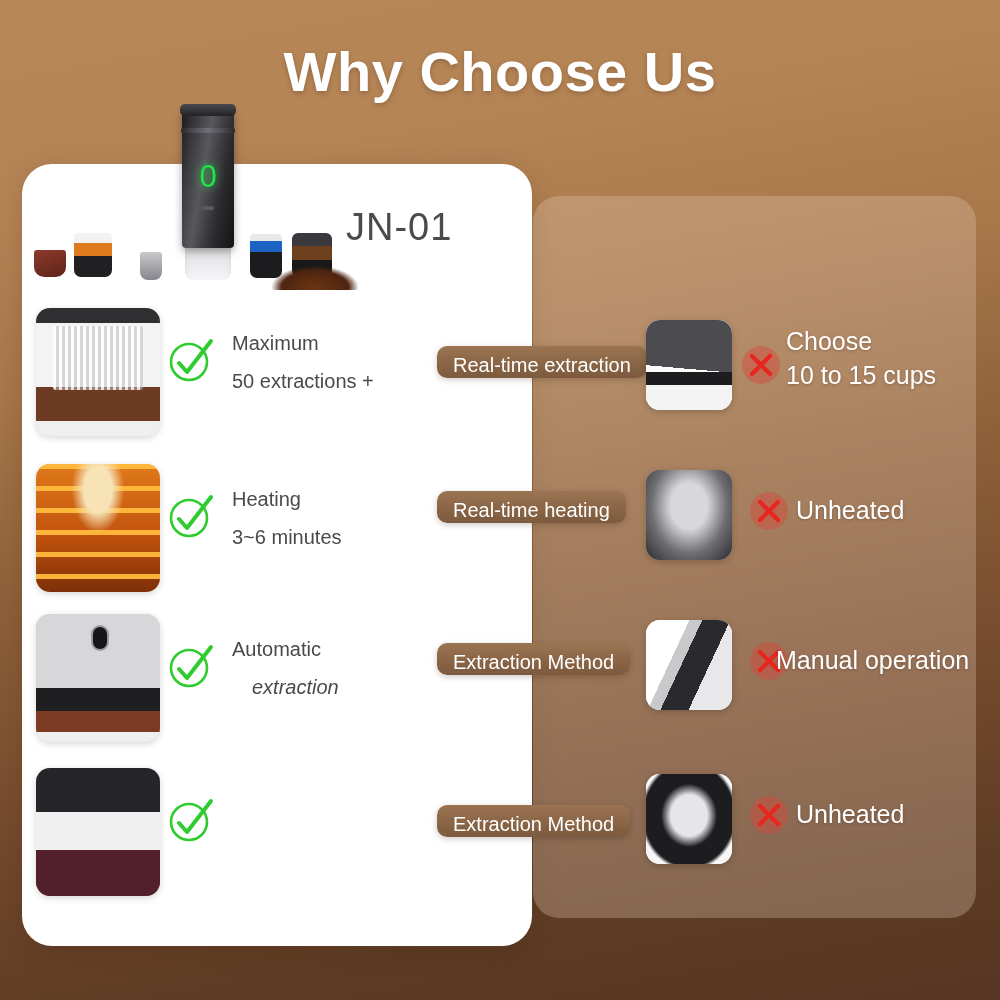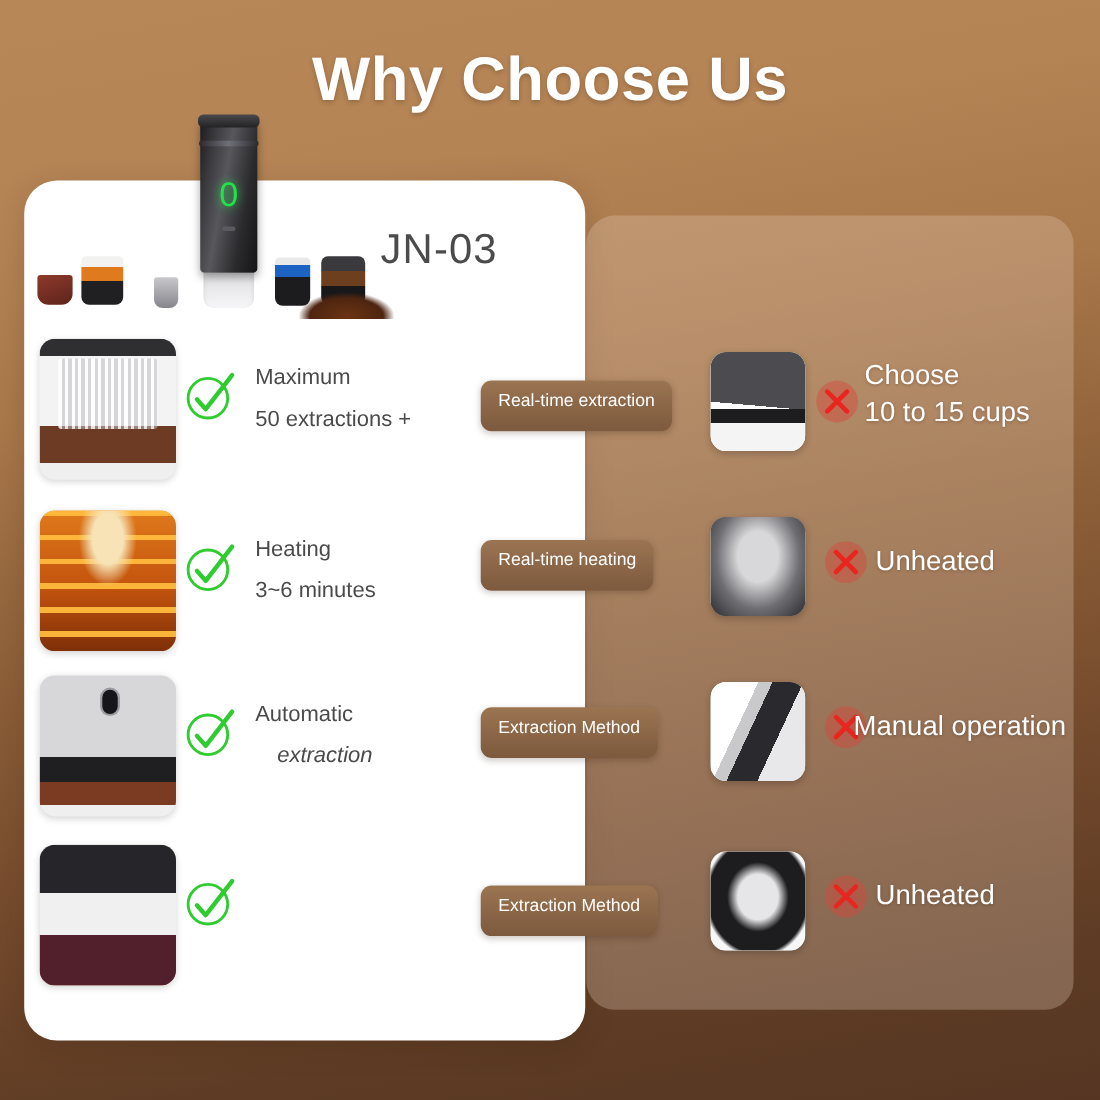--- a/index.html
+++ b/index.html
@@ -321,27 +321,27 @@
     font-size: 20px;
     line-height: 38px;
     white-space: nowrap;
   }
   .txt-left.two { top: 18px; }
   .indent { padding-left: 20px; font-style: italic; }
 
   
   .pill {
     position: absolute;
-    height: 46px;
+    height: 32px;
     line-height: 38px;
     padding: 0 16px;
     border-radius: 10px;
     background: linear-gradient(180deg, #9b7552 0%, #8a6546 55%, #7d5a3e 100%);
     color: #ffffff;
-    font-size: 16px;
+    font-size: 20px;
     white-space: nowrap;
     box-shadow: 0 2px 6px rgba(40,22,8,0.22);
   }
 
   
   .thumb-r {
     position: absolute;
     width: 86px;
     height: 90px;
     border-radius: 14px;
@@ -401,21 +401,21 @@
     <div class="pod p5"></div>
     <div class="grounds"></div>
     <div class="machine-cup"></div>
     <div class="machine-body"></div>
     <div class="machine-top"></div>
     <div class="machine-ring"></div>
     <div class="machine-display">0</div>
     <div class="machine-btn"></div>
   </div>
 
-  <div id="model-name">JN-03</div>
+  <div id="model-name">JN-01</div>
 
 
   <div class="row r1">
     <div class="thumb thumb-l">
         <div class="th-extract"></div>
       </div>
     <span class="check">
       <svg viewBox="0 0 48 48" width="48" height="48">
         <circle cx="21" cy="26" r="18" fill="none" stroke="#2ecc2e" stroke-width="2.6"></circle>
         <path d="M11 27 L19 36 L43 5" fill="none" stroke="#2ecc2e" stroke-width="4" stroke-linecap="round" stroke-linejoin="round"></path>

